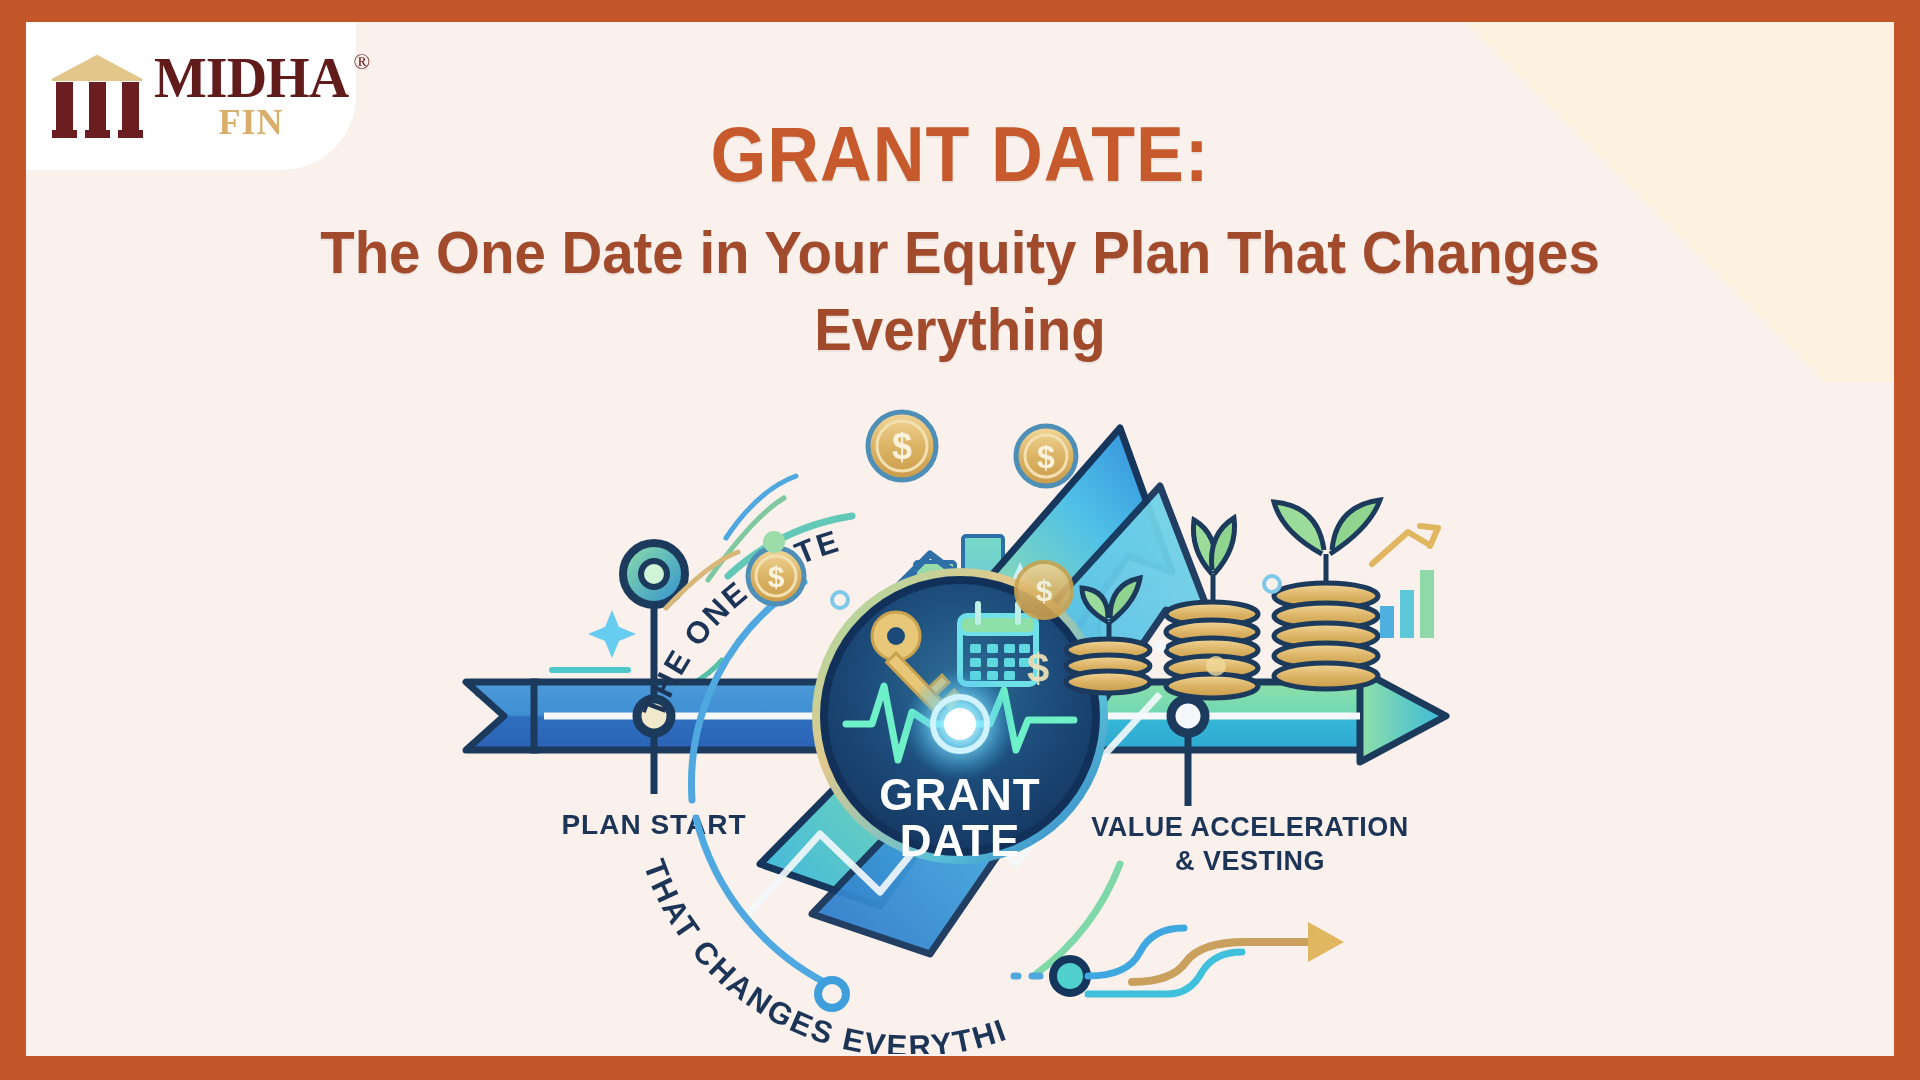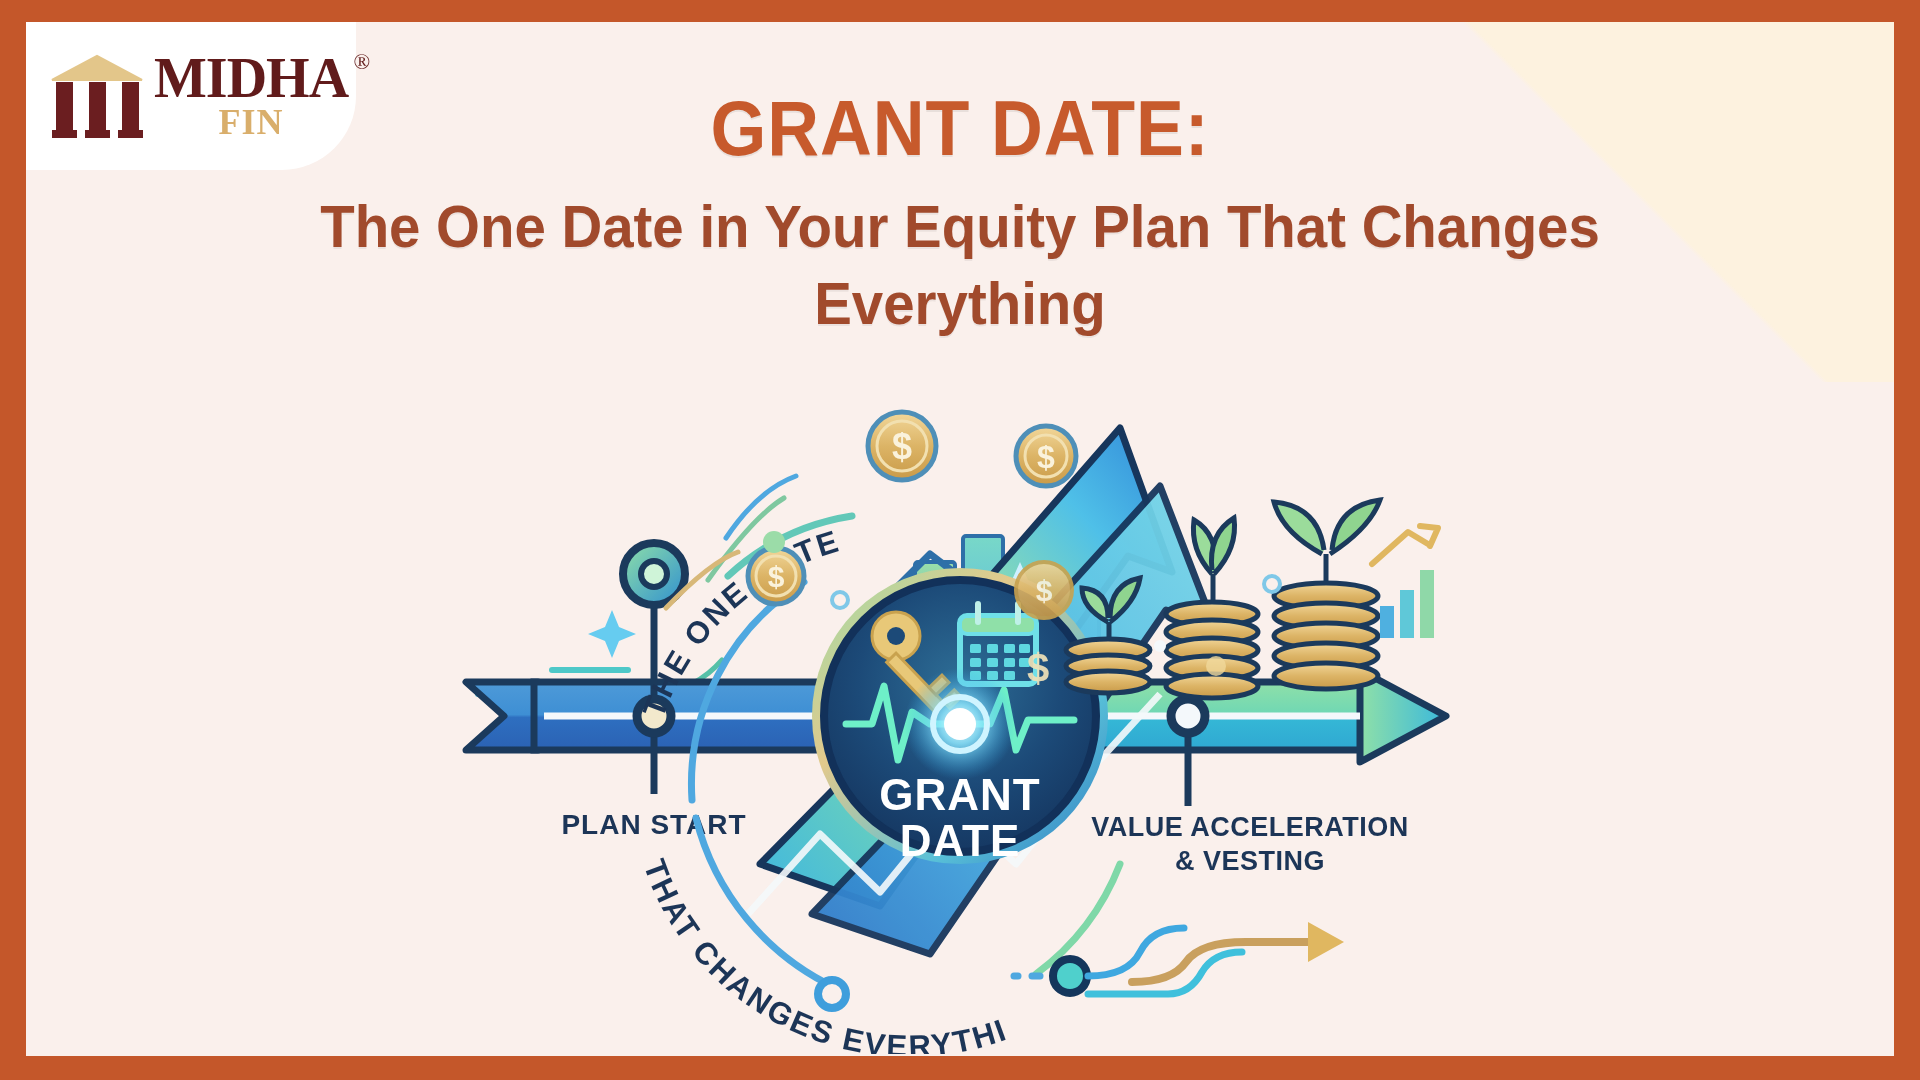--- a/index.html
+++ b/index.html
@@ -49,21 +49,21 @@
     font-size:36px; font-weight:700; color:#D9AE6B;
     line-height:0.95; letter-spacing:1px; text-align:center;
   }
   #logo-reg {
     position:absolute; top:-4px; right:-22px;
     font-family:"Liberation Serif", serif;
     font-size:22px; color:#611B1B;
   }
   
   #heading-block {
-    position:absolute; top:66px; left:0; right:0;
+    position:absolute; top:92px; left:0; right:0;
     text-align:center; z-index:10;
   }
   #title-main {
     font-size:78px; font-weight:700; color:#C75A2C;
     letter-spacing:1px; line-height:1.04;
     transform:scaleX(0.92); transform-origin:center;
     text-shadow:0 2px 0 rgba(0,0,0,0.07);
   }
   #title-sub {
     margin-top:20px;

